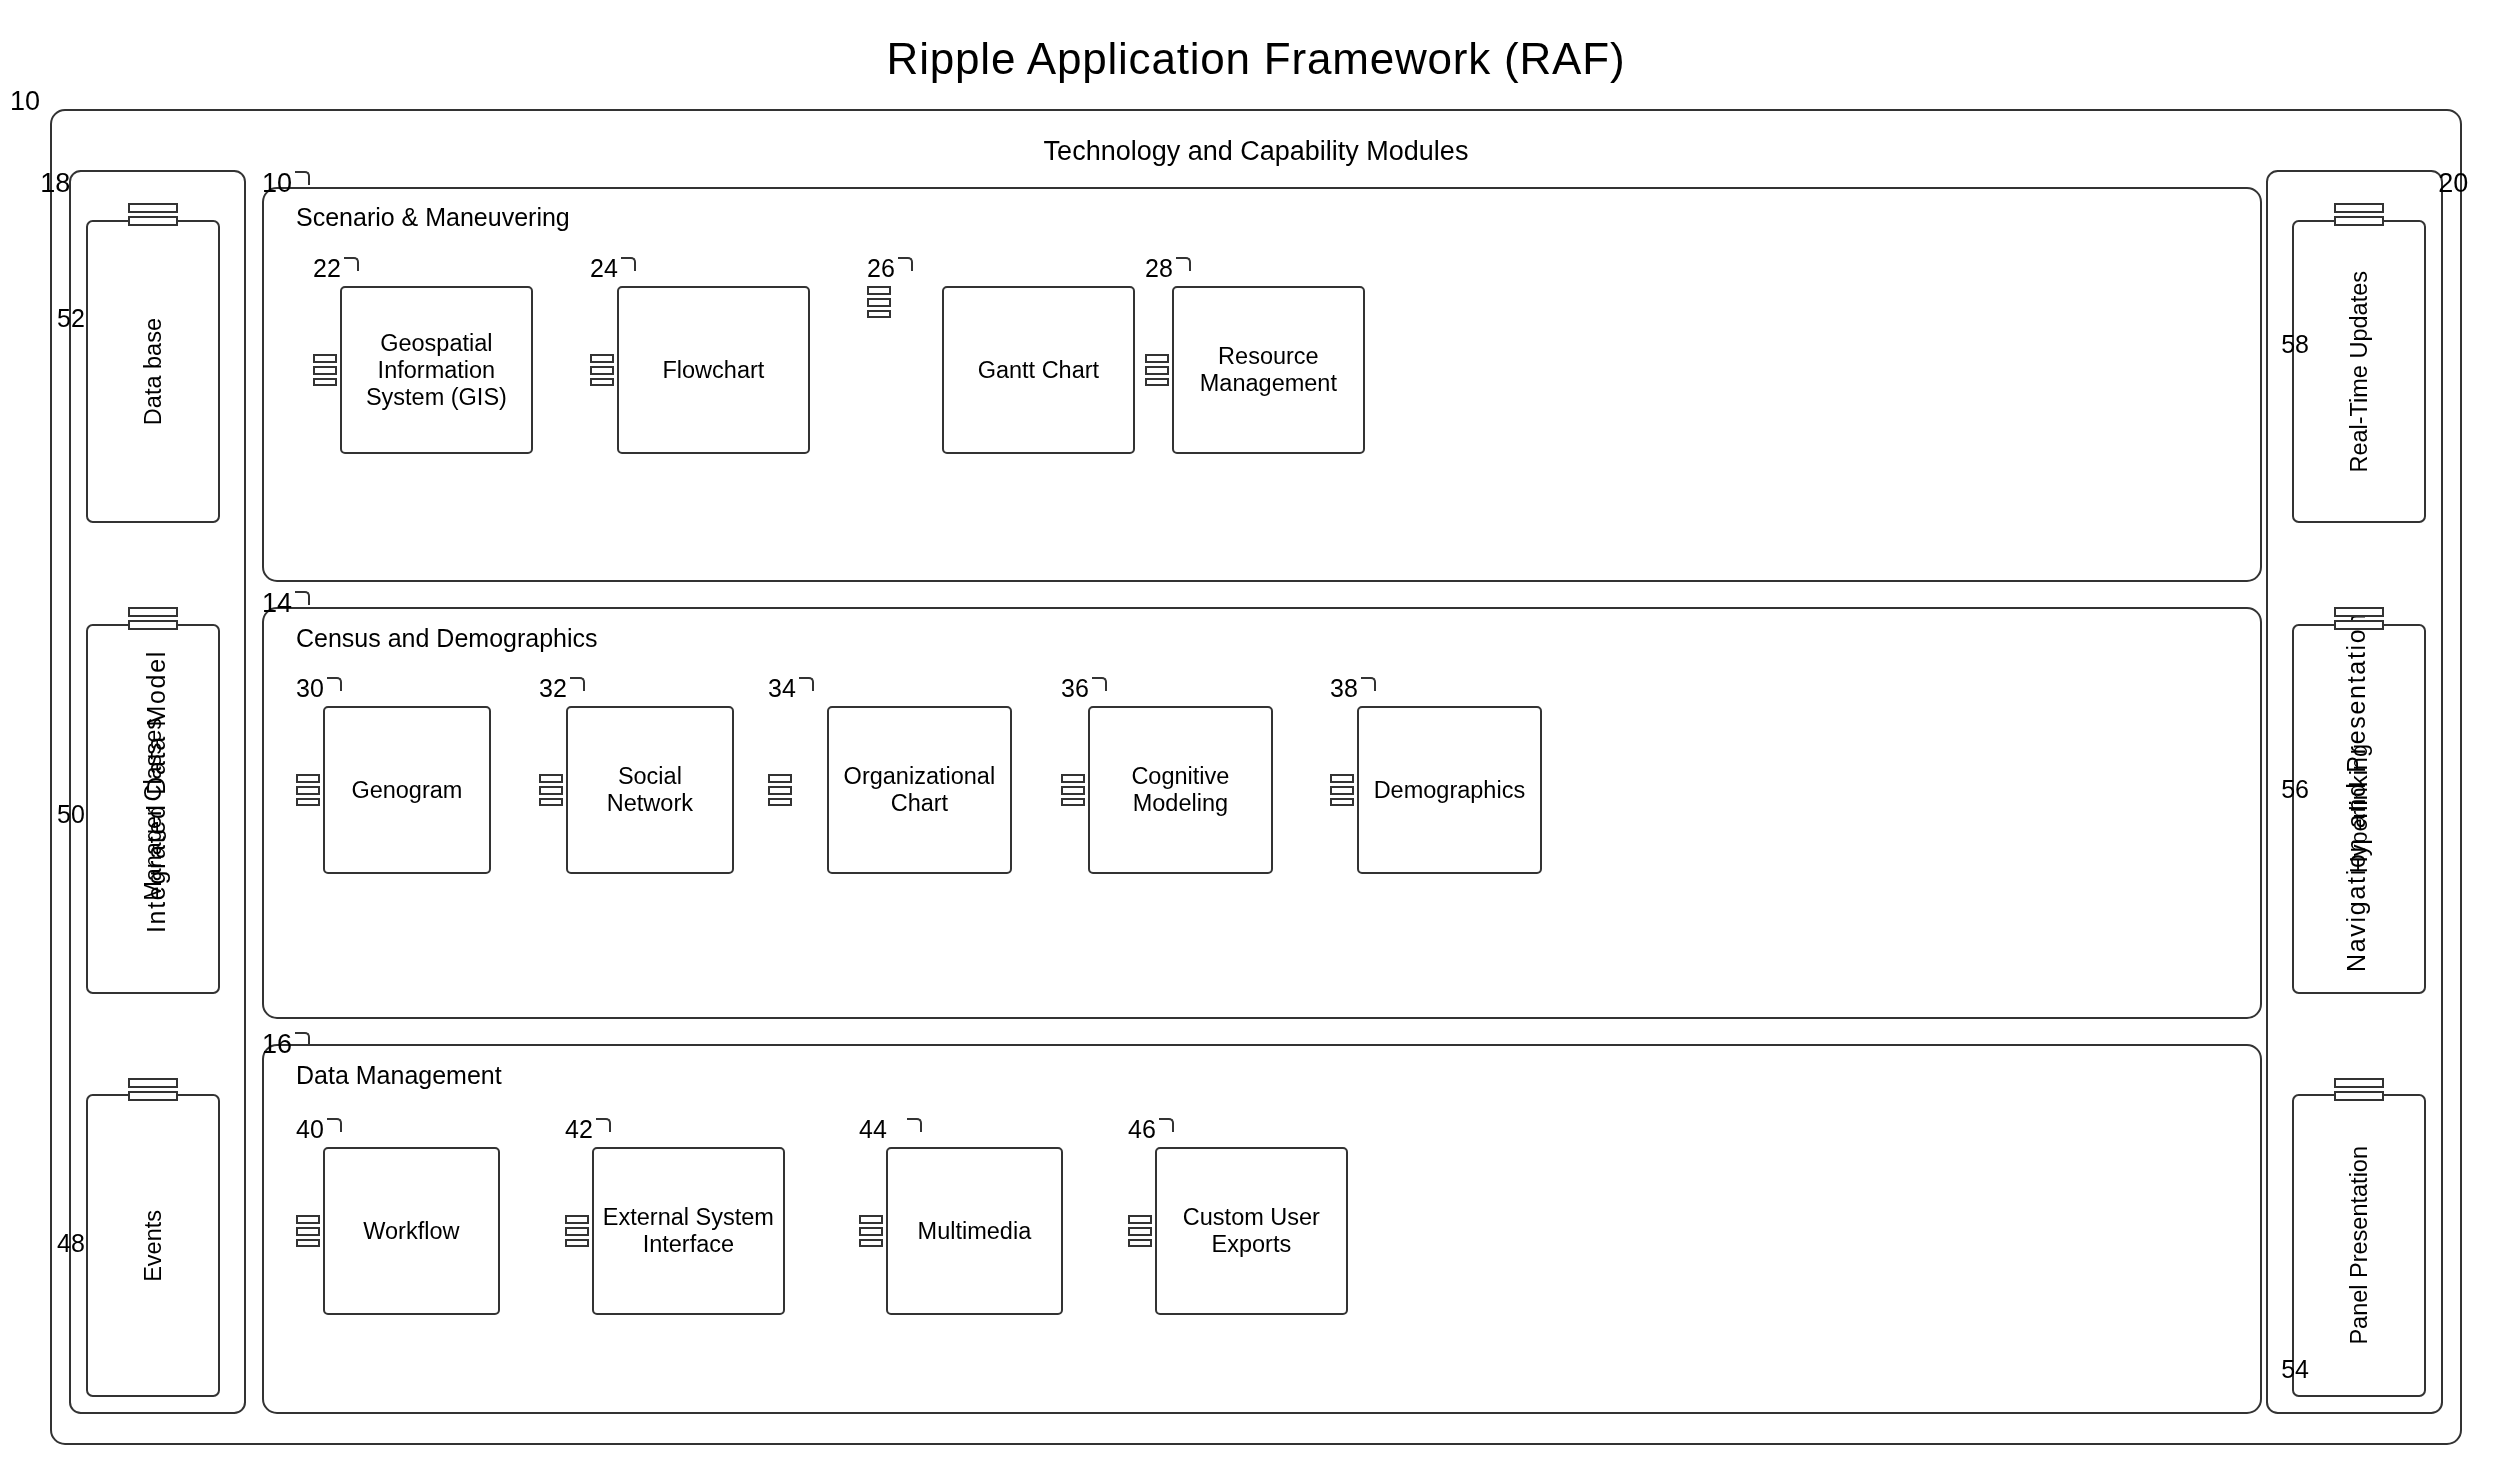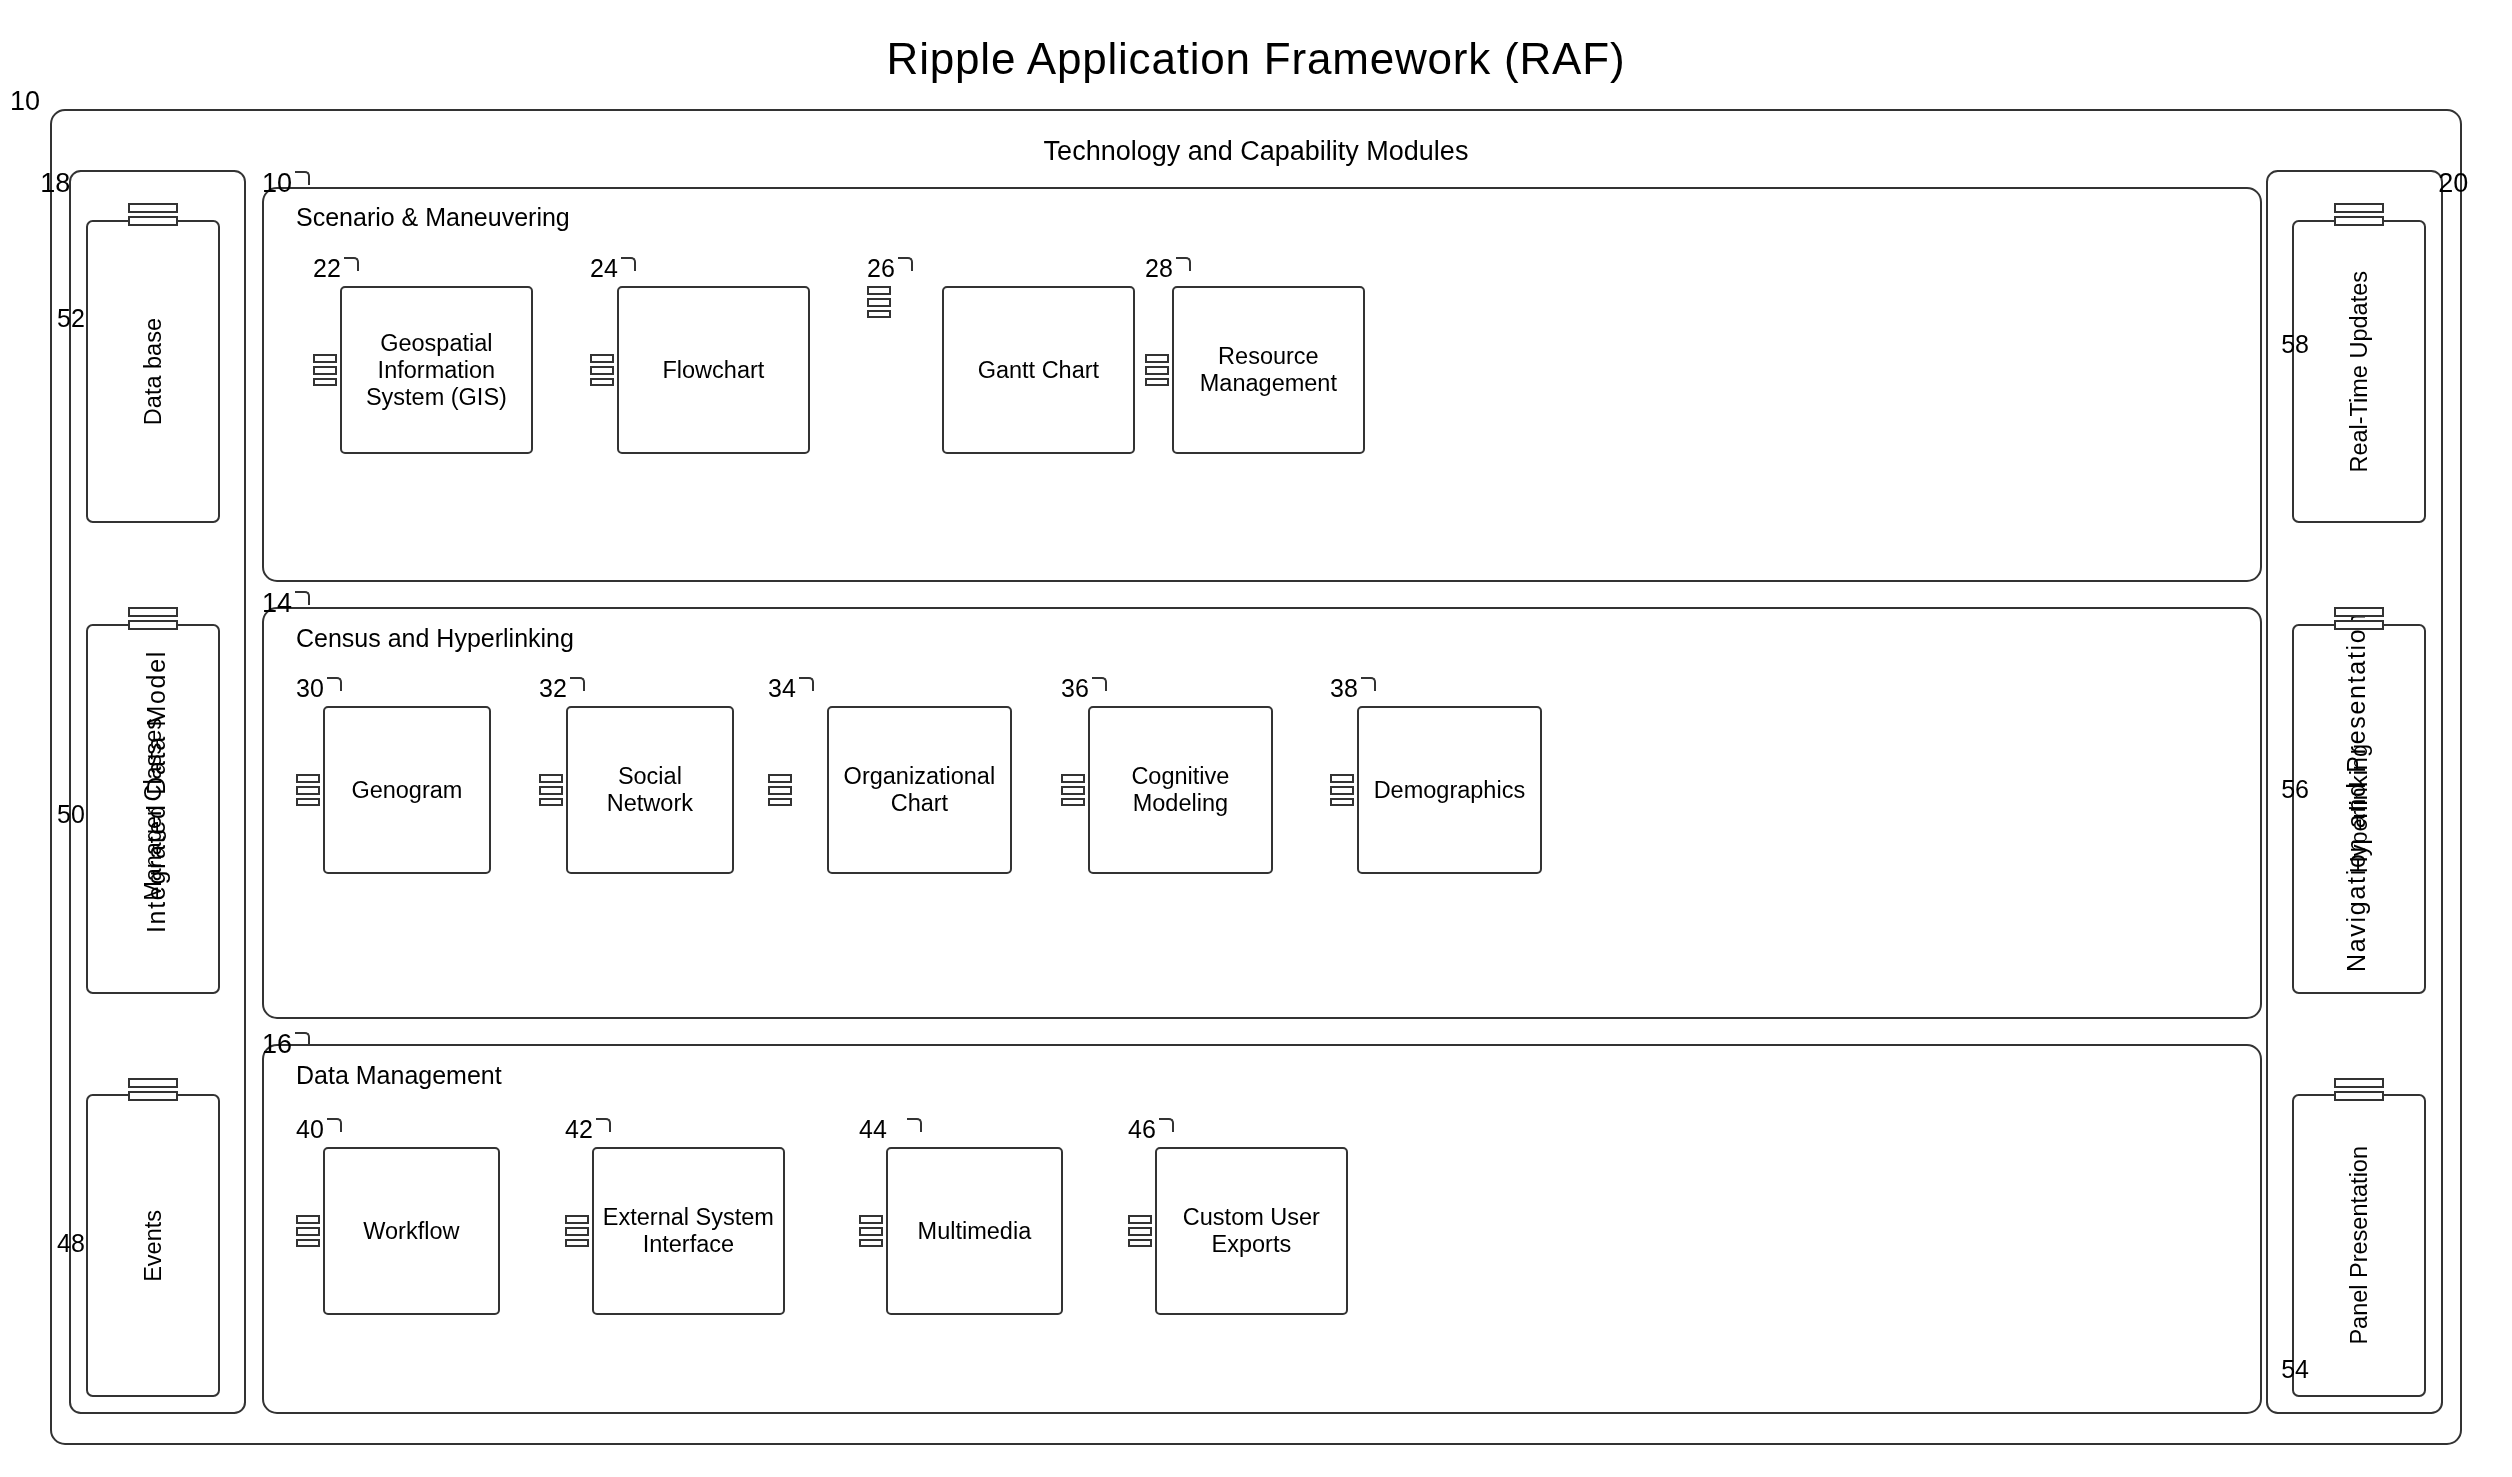--- a/index.html
+++ b/index.html
@@ -187,21 +187,21 @@
     </div>
   </div>
 
   <div style="position:absolute; left:210px; top:496px; width:2000px; height:412px; border:2.1px solid #333; border-radius:15px;"></div>
 
   <div style="position:absolute; left:210px; top:477px; font-size:27px; display:flex; align-items:flex-start; gap:3.4px;">
     <span>14</span>
     <span style="display:inline-block; width:15px; height:13.4px; border-top:2.1px solid #333; border-right:2.1px solid #333; border-radius:0 5px 0 0; margin-top:3.4px;"></span>
   </div>
 
-  <div style="position:absolute; left:244px; top:513px; font-size:25px;">Census and Hyperlinking</div>
+  <div style="position:absolute; left:244px; top:513px; font-size:25px;">Census and Demographics</div>
 
   <div style="position:absolute; left:244px; top:563px;">
     <div style="display:flex; align-items:flex-start; gap:3.4px; margin-bottom:3.4px;">
       <span style="font-size:25px;">30</span>
       <span style="display:inline-block; width:15px; height:13.4px; border-top:2.1px solid #333; border-right:2.1px solid #333; border-radius:0 5px 0 0; margin-top:3.4px;"></span>
     </div>
     <div style="display:flex; align-items:center;">
       <div style="display:flex; flex-direction:column; margin-right:3.4px;">
         <div style="width:23.5px; height:8.4px; border:2.1px solid #333; background:#fff; margin-bottom:3.4px;"></div>
         <div style="width:23.5px; height:8.4px; border:2.1px solid #333; background:#fff; margin-bottom:3.4px;"></div>

